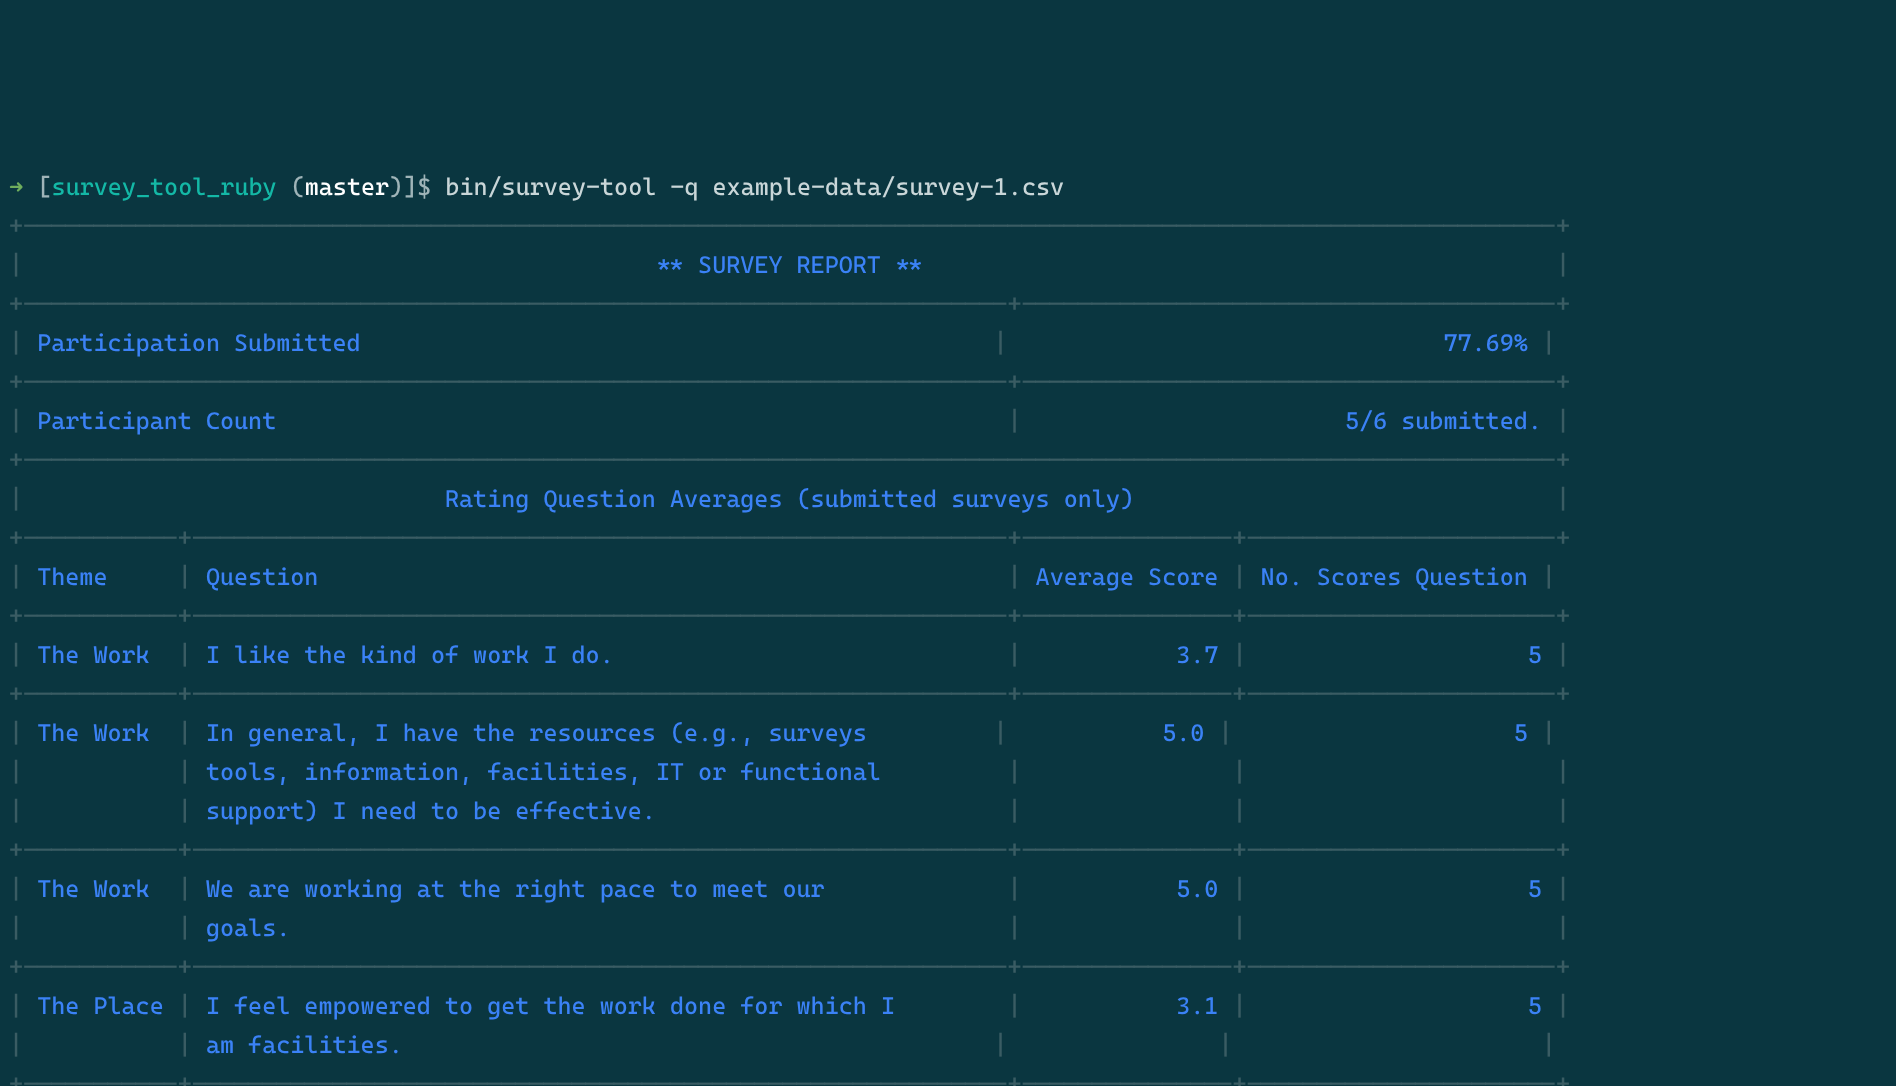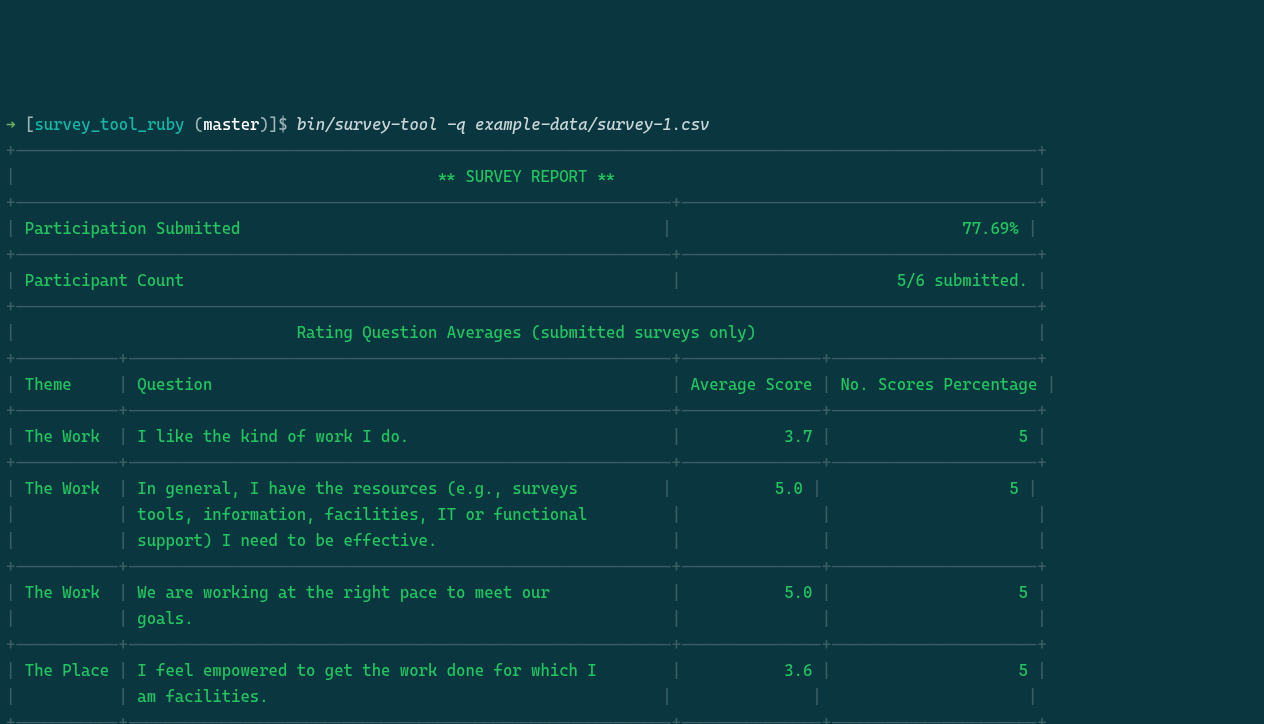--- a/index.html
+++ b/index.html
@@ -13,52 +13,52 @@
     white-space: pre;
     overflow: hidden;
     width: 1264px;
     height: 724px;
   }
   .arrow { color: #6fae5d; }
   .bracket { color: #9fb4b8; }
   .dir { color: #14b8a6; }
   .branch { color: #ffffff; }
   .dollar { color: #9fb4b8; }
-  .cmd { color: #c9d6d8; font-style: italic; }
+  .cmd { color: #c9d6d8; }
   .rule { color: #3a5c63; }
-  .cell { color: #22c55e; }
+  .cell { color: #3b82f6; }
   .pipe { color: #3a5c63; }
 </style>
 </head>
 <body>
 
 
 
 <div id="out"><span class="arrow">➜</span> <span class="bracket">[</span><span class="dir">survey_tool_ruby</span><span class="bracket"> (</span><span class="branch">master</span><span class="bracket">)</span><span class="bracket">]</span><span class="dollar">$ </span><span class="cmd">bin/survey-tool -q example-data/survey-1.csv</span>
 <span class="rule">+-------------------------------------------------------------------------------------------------------------+</span>
 <span class="pipe">|</span><span class="cell">                                             ** SURVEY REPORT **                                             </span><span class="pipe">|</span>
 <span class="rule">+----------------------------------------------------------------------+--------------------------------------+</span>
 <span class="pipe">|</span><span class="cell"> Participation Submitted                                             </span><span class="pipe">|</span><span class="cell">                               77.69% </span><span class="pipe">|</span>
 <span class="rule">+----------------------------------------------------------------------+--------------------------------------+</span>
 <span class="pipe">|</span><span class="cell"> Participant Count                                                    </span><span class="pipe">|</span><span class="cell">                       5/6 submitted. </span><span class="pipe">|</span>
 <span class="rule">+-------------------------------------------------------------------------------------------------------------+</span>
 <span class="pipe">|</span><span class="cell">                              Rating Question Averages (submitted surveys only)                              </span><span class="pipe">|</span>
 <span class="rule">+-----------+----------------------------------------------------------+---------------+----------------------+</span>
-<span class="pipe">|</span><span class="cell"> Theme     </span><span class="pipe">|</span><span class="cell"> Question                                                 </span><span class="pipe">|</span><span class="cell"> Average Score </span><span class="pipe">|</span><span class="cell"> No. Scores Percentage </span><span class="pipe">|</span>
+<span class="pipe">|</span><span class="cell"> Theme     </span><span class="pipe">|</span><span class="cell"> Question                                                 </span><span class="pipe">|</span><span class="cell"> Average Score </span><span class="pipe">|</span><span class="cell"> No. Scores Question </span><span class="pipe">|</span>
 <span class="rule">+-----------+----------------------------------------------------------+---------------+----------------------+</span>
 <span class="pipe">|</span><span class="cell"> The Work  </span><span class="pipe">|</span><span class="cell"> I like the kind of work I do.                            </span><span class="pipe">|</span><span class="cell">           3.7 </span><span class="pipe">|</span><span class="cell">                    5 </span><span class="pipe">|</span>
 <span class="rule">+-----------+----------------------------------------------------------+---------------+----------------------+</span>
 <span class="pipe">|</span><span class="cell"> The Work  </span><span class="pipe">|</span><span class="cell"> In general, I have the resources (e.g., surveys         </span><span class="pipe">|</span><span class="cell">           5.0 </span><span class="pipe">|</span><span class="cell">                    5 </span><span class="pipe">|</span>
 <span class="pipe">|</span><span class="cell">           </span><span class="pipe">|</span><span class="cell"> tools, information, facilities, IT or functional         </span><span class="pipe">|</span><span class="cell">               </span><span class="pipe">|</span><span class="cell">                      </span><span class="pipe">|</span>
 <span class="pipe">|</span><span class="cell">           </span><span class="pipe">|</span><span class="cell"> support) I need to be effective.                         </span><span class="pipe">|</span><span class="cell">               </span><span class="pipe">|</span><span class="cell">                      </span><span class="pipe">|</span>
 <span class="rule">+-----------+----------------------------------------------------------+---------------+----------------------+</span>
 <span class="pipe">|</span><span class="cell"> The Work  </span><span class="pipe">|</span><span class="cell"> We are working at the right pace to meet our             </span><span class="pipe">|</span><span class="cell">           5.0 </span><span class="pipe">|</span><span class="cell">                    5 </span><span class="pipe">|</span>
 <span class="pipe">|</span><span class="cell">           </span><span class="pipe">|</span><span class="cell"> goals.                                                   </span><span class="pipe">|</span><span class="cell">               </span><span class="pipe">|</span><span class="cell">                      </span><span class="pipe">|</span>
 <span class="rule">+-----------+----------------------------------------------------------+---------------+----------------------+</span>
-<span class="pipe">|</span><span class="cell"> The Place </span><span class="pipe">|</span><span class="cell"> I feel empowered to get the work done for which I        </span><span class="pipe">|</span><span class="cell">           3.6 </span><span class="pipe">|</span><span class="cell">                    5 </span><span class="pipe">|</span>
+<span class="pipe">|</span><span class="cell"> The Place </span><span class="pipe">|</span><span class="cell"> I feel empowered to get the work done for which I        </span><span class="pipe">|</span><span class="cell">           3.1 </span><span class="pipe">|</span><span class="cell">                    5 </span><span class="pipe">|</span>
 <span class="pipe">|</span><span class="cell">           </span><span class="pipe">|</span><span class="cell"> am facilities.                                          </span><span class="pipe">|</span><span class="cell">               </span><span class="pipe">|</span><span class="cell">                      </span><span class="pipe">|</span>
 <span class="rule">+-----------+----------------------------------------------------------+---------------+----------------------+</span>
 
 
 </div>
 
 
 
 
 </body></html>

